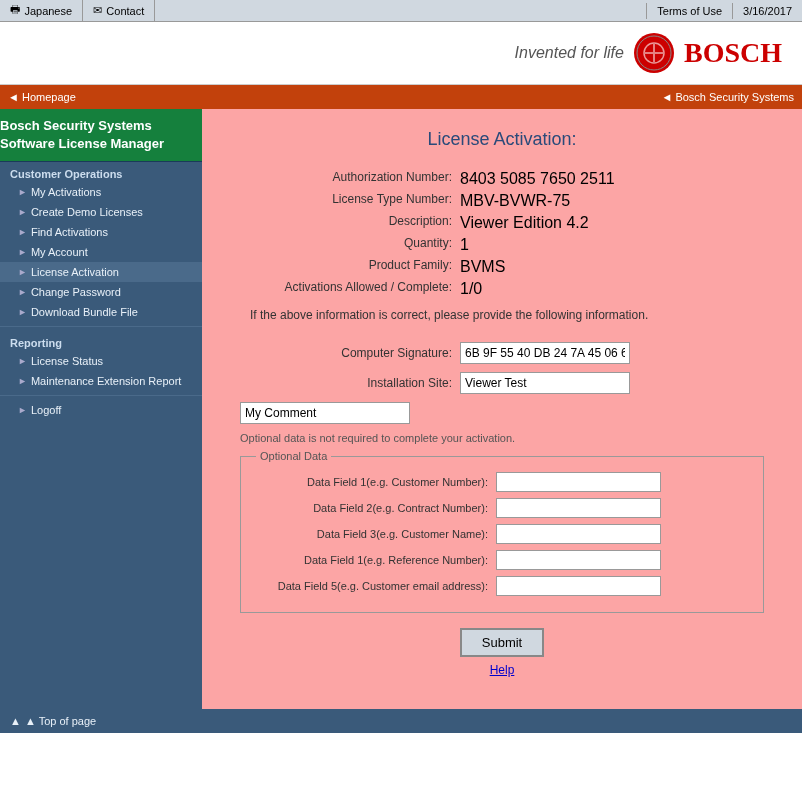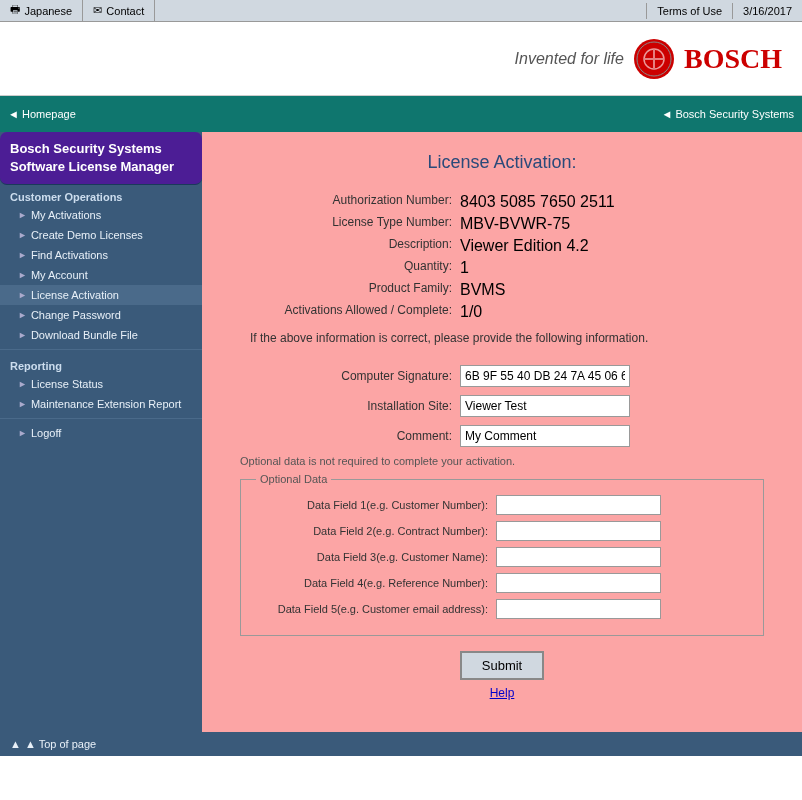--- a/index.html
+++ b/index.html
@@ -22,21 +22,21 @@
       color: #000;
       cursor: pointer;
       display: flex; align-items: center; gap: 4px;
     }
     .top-bar-right { display: flex; }
     .top-bar-right .top-bar-item { border-right: none; border-left: 1px solid #999; }
 
     
     .header {
       background: #fff;
-      height: 74px;
+      height: 63px;
       display: flex;
       align-items: center;
       justify-content: flex-end;
       padding-right: 20px;
       border-bottom: 1px solid #ccc;
     }
     .header-brand {
       display: flex;
       align-items: center;
       gap: 10px;
@@ -55,24 +55,24 @@
     }
     .bosch-text {
       font-size: 28px;
       font-weight: bold;
       color: #c00;
       font-family: Liberation Serif, serif;
     }
 
     
     .breadcrumb-bar {
-      background: #0f766e;
+      background: #c2410c;
       display: flex;
       justify-content: space-between;
-      height: 36px;
+      height: 24px;
       align-items: center;
       padding: 0 8px;
     }
     .breadcrumb-bar a {
       color: #fff;
       text-decoration: none;
       font-size: 11px;
     }
 
     
@@ -82,27 +82,26 @@
     }
 
     
     .sidebar {
       width: 202px;
       background: #3a5a7a;
       color: #fff;
       flex-shrink: 0;
     }
     .sidebar-title {
-      background: #4c1d95;
-      padding: 8px 10px;
+      background: #15803d;
+      padding: 8px 0;
       font-size: 13px;
       font-weight: bold;
       line-height: 1.4;
       border-bottom: 1px solid #1a3a5a;
-      border-radius: 7px;
     }
     .sidebar-section {
       padding: 6px 20px 2px 10px;
       font-size: 11px;
       font-weight: bold;
       color: #cde;
     }
     .sidebar-item {
       padding: 4px 10px 4px 18px;
       font-size: 11px;
@@ -396,21 +395,20 @@
     <div class="form-section">
       <div class="form-row">
         <label class="form-label">Computer Signature:</label>
         <input class="form-input" type="text" value="6B 9F 55 40 DB 24 7A 45 06 6" style="">
       </div>
       <div class="form-row">
         <label class="form-label">Installation Site:</label>
         <input class="form-input" type="text" value="Viewer Test" style="">
       </div>
       <div class="form-row">
-        <label class="form-label">Comment:</label>
         <input class="form-input" type="text" value="My Comment" style="">
       </div>
     </div>
 
     <div class="optional-text">Optional data is not required to complete your activation.</div>
 
     <fieldset class="optional-fieldset">
       <legend class="optional-legend">Optional Data</legend>
 
       <div class="optional-row">
@@ -419,21 +417,21 @@
       </div>
       <div class="optional-row">
         <label class="optional-label">Data Field 2(e.g. Contract Number):</label>
         <input class="optional-input" type="text" style="">
       </div>
       <div class="optional-row">
         <label class="optional-label">Data Field 3(e.g. Customer Name):</label>
         <input class="optional-input" type="text" style="">
       </div>
       <div class="optional-row">
-        <label class="optional-label">Data Field 4(e.g. Reference Number):</label>
+        <label class="optional-label">Data Field 1(e.g. Reference Number):</label>
         <input class="optional-input" type="text" style="">
       </div>
       <div class="optional-row">
         <label class="optional-label">Data Field 5(e.g. Customer email address):</label>
         <input class="optional-input" type="text" style="">
       </div>
     </fieldset>
 
     <div class="submit-area">
       <button class="submit-btn">Submit</button>

